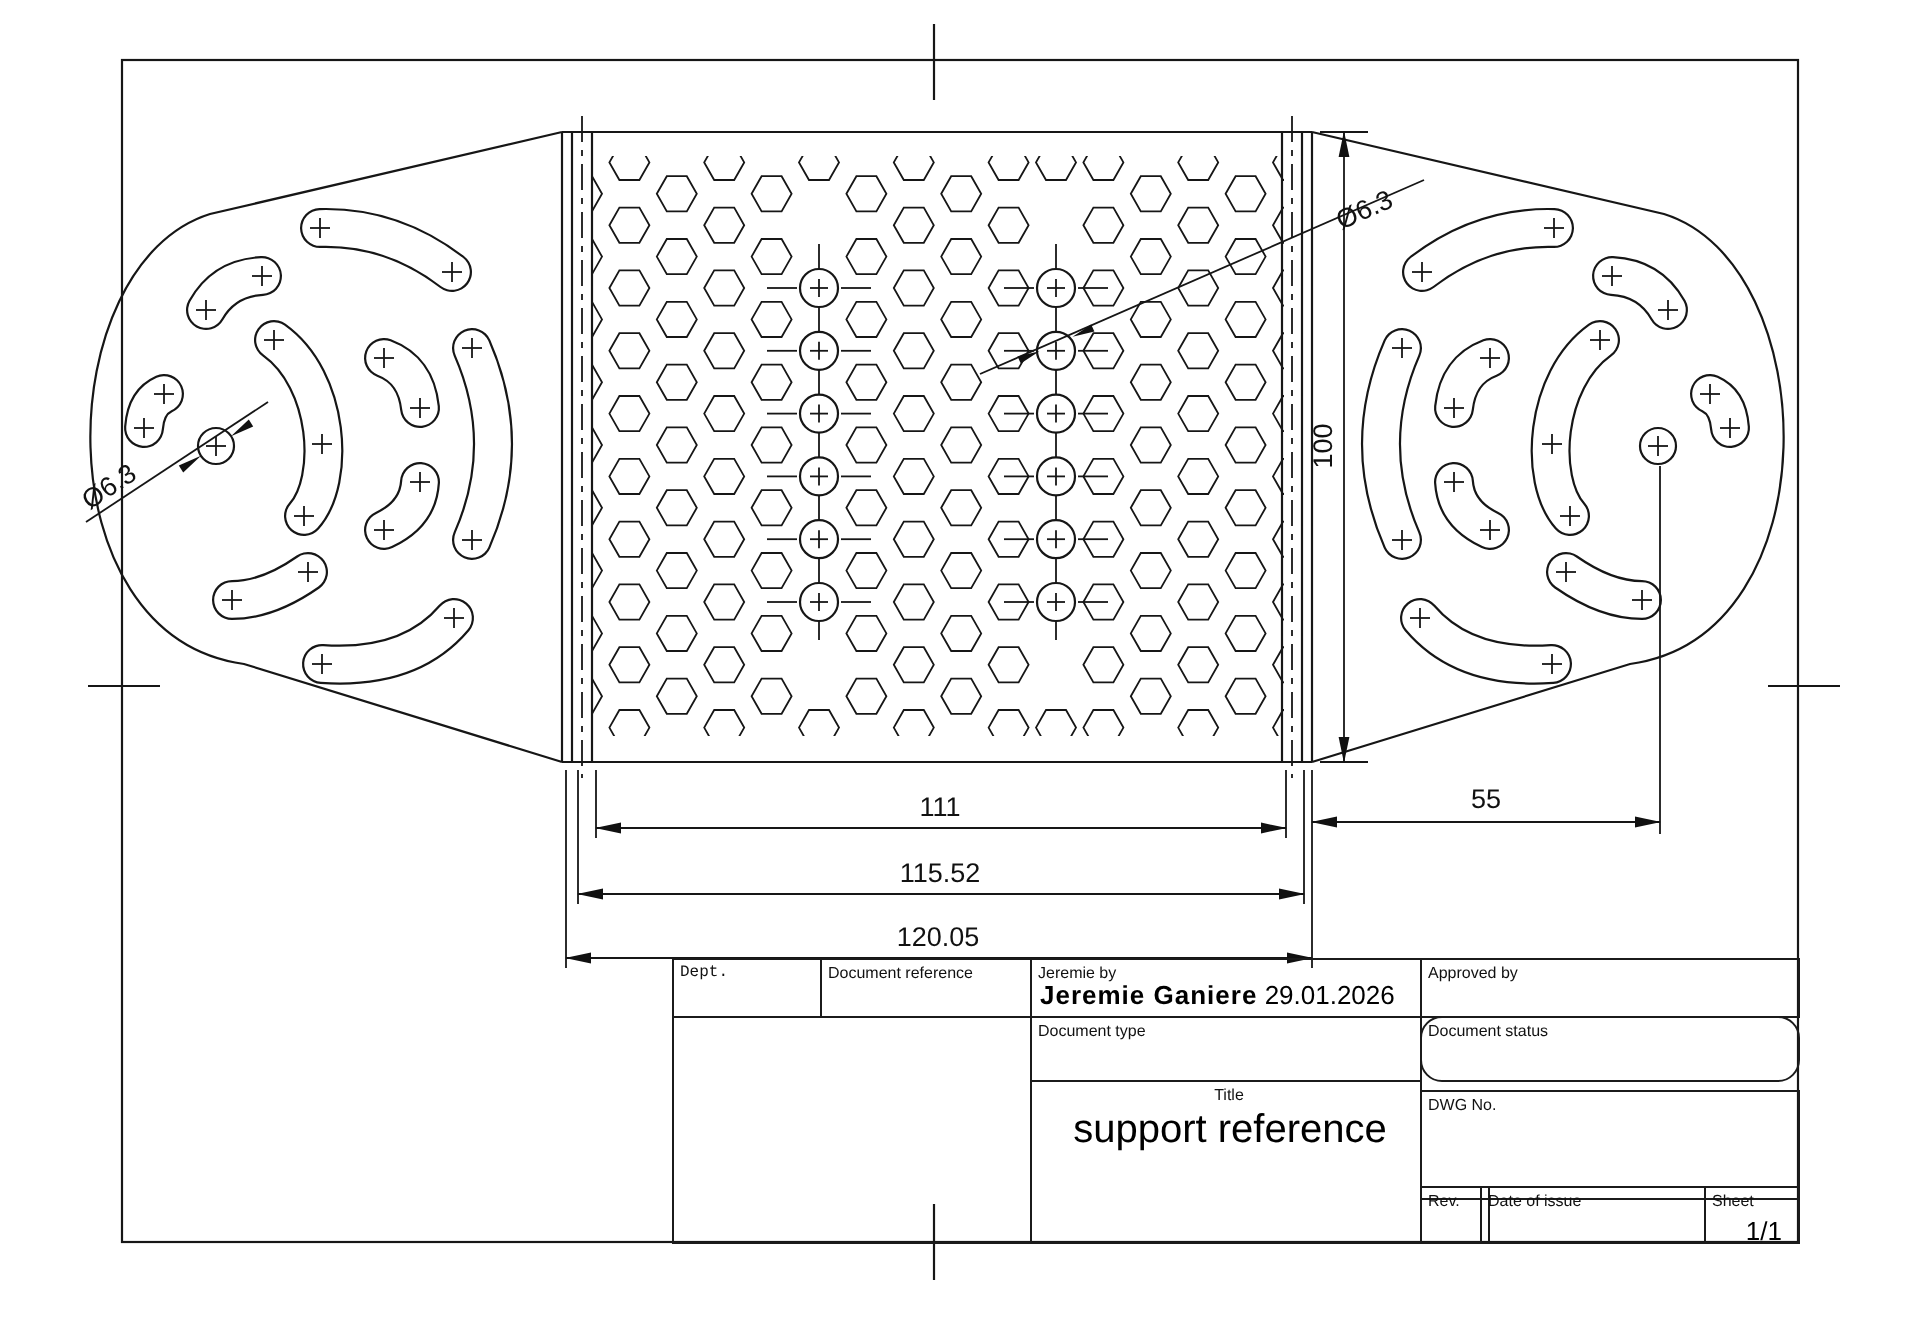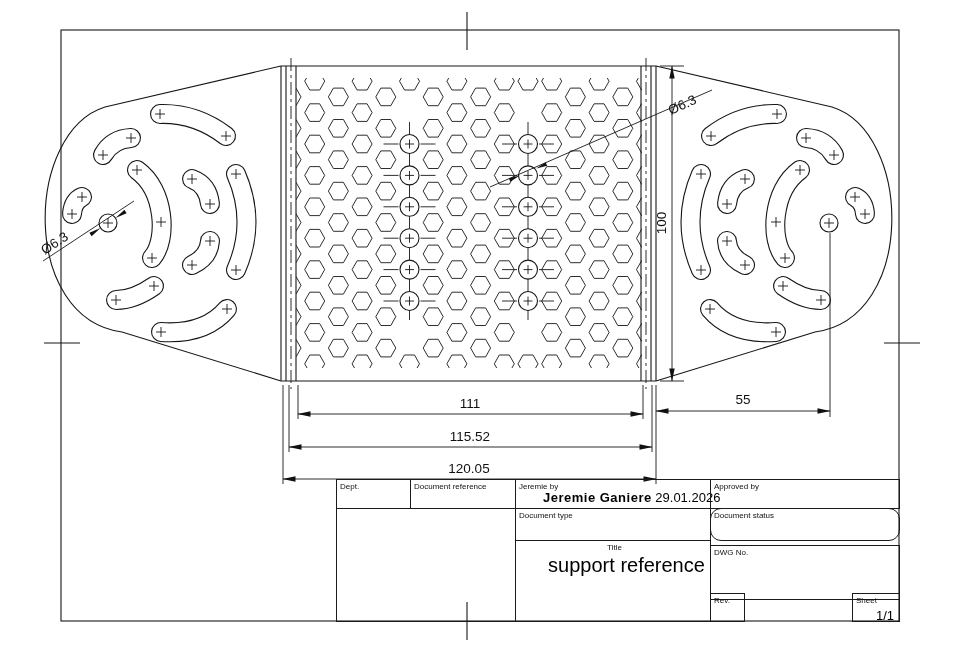--- a/index.html
+++ b/index.html
@@ -9,21 +9,21 @@
   .ln{stroke:#161616;fill:none;stroke-width:1.1;}
   .lnt{stroke:#161616;fill:none;stroke-width:0.9;}
   .dd{stroke:#161616;fill:none;stroke-width:0.9;stroke-dasharray:13 4 3 4;}
   .dim-text{font:13.5px "Liberation Sans",sans-serif;fill:#111;}
   .anchor-mid{text-anchor:middle;}
   
   .titleblock{position:absolute;left:336px;top:479px;width:563px;height:142px;}
   .tb-cell{position:absolute;border:1px solid #1b1b1b;box-sizing:border-box;
            background:transparent;}
   .tb-label{display:block;font-size:8px;color:#111;padding:2px 0 0 3px;line-height:9px;}
-  .tb-value{display:block;font-size:13px;color:#000;padding:1px 0 0 4px;white-space:nowrap;margin-left:23px;}
+  .tb-value{display:block;font-size:13px;color:#000;padding:1px 0 0 4px;white-space:nowrap;}
   .tb-name{font-weight:bold;letter-spacing:0.5px;}
   .tb-title-value{font-size:20px;padding:2px 0 0 4px;}
   .tb-sheet-value{font-size:13px;text-align:right;padding:3px 8px 0 0;}
 </style>
 </head>
 <body>
 
 <div class="sheet">
 <svg width="963" height="663" viewBox="0 0 963 663">
   <defs>
@@ -354,21 +354,21 @@
     <polygon fill="#111" points="115.5,218.1 126.6,213.2 124.4,209.8"></polygon>
     <text class="dim-text anchor-mid" x="57" y="247" transform="rotate(-33.5 57 247)">Ø6.3</text>
     <line class="lnt" x1="490" y1="187" x2="712" y2="90"></line>
     <polygon fill="#111" points="519.7,175.6 510.4,181.8 508.8,178.2"></polygon>
     <polygon fill="#111" points="536.3,168.4 547.2,165.8 545.6,162.2"></polygon>
     <text class="dim-text anchor-mid" x="684" y="109" transform="rotate(-24 684 109)">Ø6.3</text>
   </g>
 </svg>
 
 <div class="titleblock">
-  <div class="tb-cell" style="left:0;top:0;width:75px;height:30px;">
+  <div class="tb-cell" style="left:0;top:0;width:75px;height:30px;font-family:Liberation Mono, monospace;">
     <span class="tb-label">Dept.</span>
   </div>
   <div class="tb-cell" style="left:74px;top:0;width:106px;height:30px;">
     <span class="tb-label">Document reference</span>
   </div>
   <div class="tb-cell" style="left:179px;top:0;width:196px;height:30px;">
     <span class="tb-label">Jeremie by</span>
     <span class="tb-value" style="margin-top:-2px;"><span class="tb-name">Jeremie Ganiere</span> <span>29.01.2026</span></span>
   </div>
   <div class="tb-cell" style="left:374px;top:0;width:190px;height:30px;">
@@ -384,18 +384,21 @@
   <div class="tb-cell" style="left:179px;top:61px;width:196px;height:82px;text-align:center;">
     <span class="tb-label">Title</span>
     <span class="tb-value tb-title-value">support reference</span>
   </div>
   <div class="tb-cell" style="left:374px;top:66px;width:190px;height:55px;">
     <span class="tb-label">DWG No.</span>
   </div>
   <div class="tb-cell" style="left:374px;top:114px;width:35px;height:29px;">
     <span class="tb-label">Rev.</span>
   </div>
+  <div class="tb-cell" style="left:404px;top:114px;width:113px;height:29px;">
+    <span class="tb-label">Date of issue</span>
+  </div>
   <div class="tb-cell" style="left:516px;top:114px;width:48px;height:29px;">
     <span class="tb-label">Sheet</span>
     <span class="tb-value tb-sheet-value">1/1</span>
   </div>
 </div>
 </div>
 
 </body></html>

